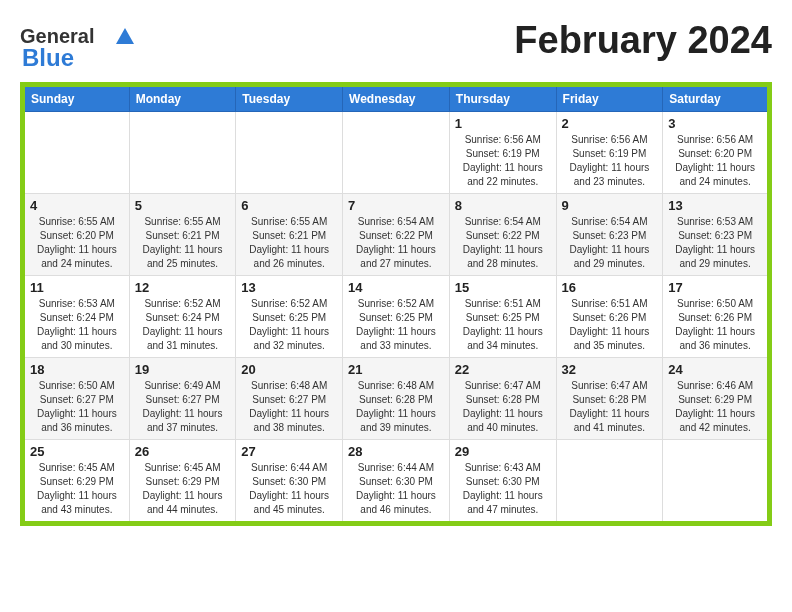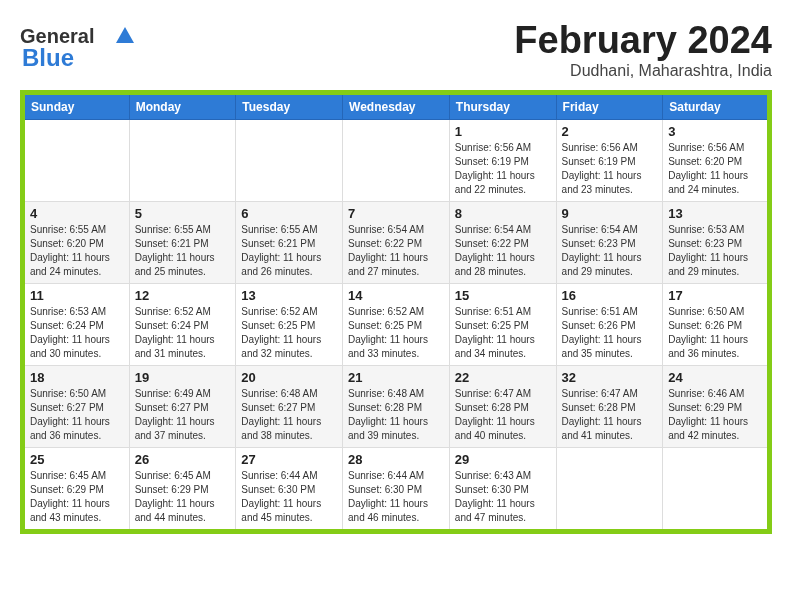--- a/index.html
+++ b/index.html
@@ -17,20 +17,21 @@
       margin-bottom: 10px;
     }
     .logo {
       display: flex;
       flex-direction: column;
       align-items: flex-start;
       margin-top: 5px;
     }
     .logo-text-row {
       display: flex;
+      align-items: center;
       gap: 20px;
     }
     .title-area {
       text-align: right;
     }
     .month-title {
       font-size: 38px;
       font-weight: bold;
       color: #222;
       line-height: 1.1;
@@ -70,41 +71,41 @@
     .day-number {
       font-size: 13px;
       font-weight: bold;
       color: #222;
       margin-bottom: 2px;
     }
     .day-info {
       font-size: 10px;
       color: #333;
       line-height: 1.4;
+      text-align: center;
     }
     .empty-cell {
       background: #fff !important;
     }
   </style>
 </head>
 <body>
 
 <div class="header-area">
   <div class="logo">
     <div class="logo-text-row">
       <span style="font-size:20px;font-weight:bold;color:#333;">General</span>
       <svg width="22" height="22" viewBox="0 0 22 22">
         <polygon points="11,2 20,18 2,18" fill="#2e7bd6"></polygon>
       </svg>
     </div>
     <span style="font-size:24px;font-weight:bold;color:#2e7bd6;margin-top:-4px;margin-left:2px;">Blue</span>
   </div>
   <div class="title-area">
     <div class="month-title">February 2024</div>
-    <div class="location-title">Dudhani, Maharashtra, India</div>
   </div>
 </div>
 
 <table class="calendar-table">
   <thead>
     <tr id="header-row">
     <th>Sunday</th>
         <th>Monday</th>
         <th>Tuesday</th>
         <th>Wednesday</th>

